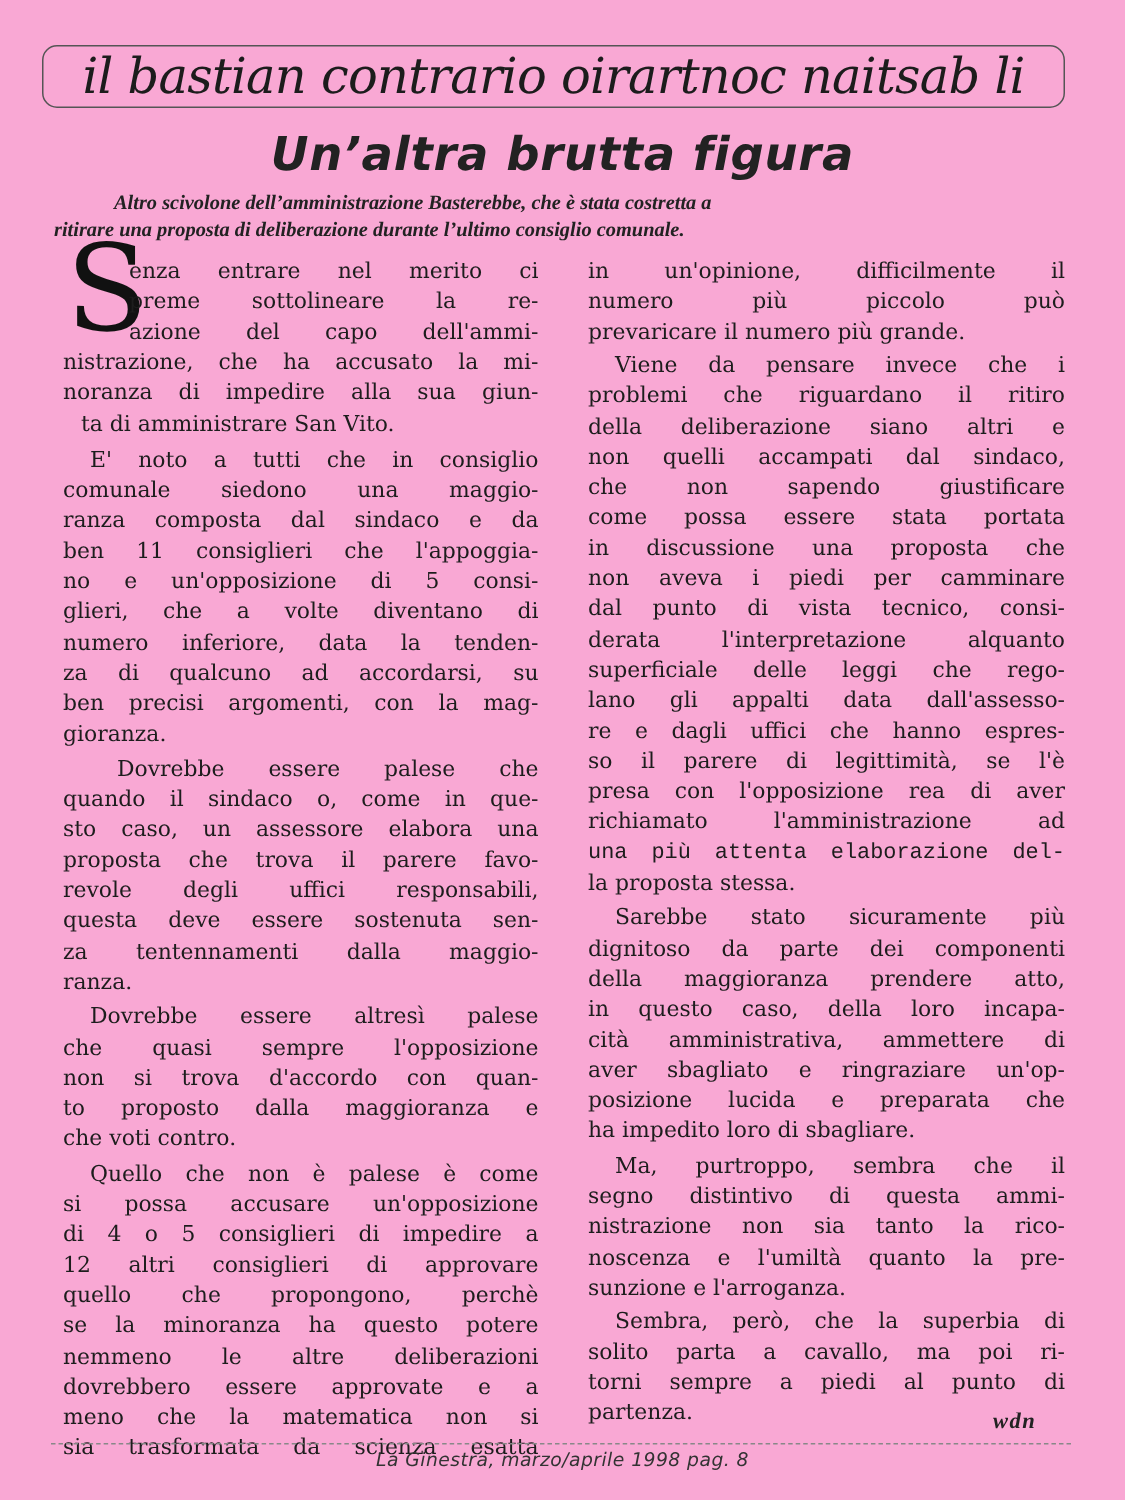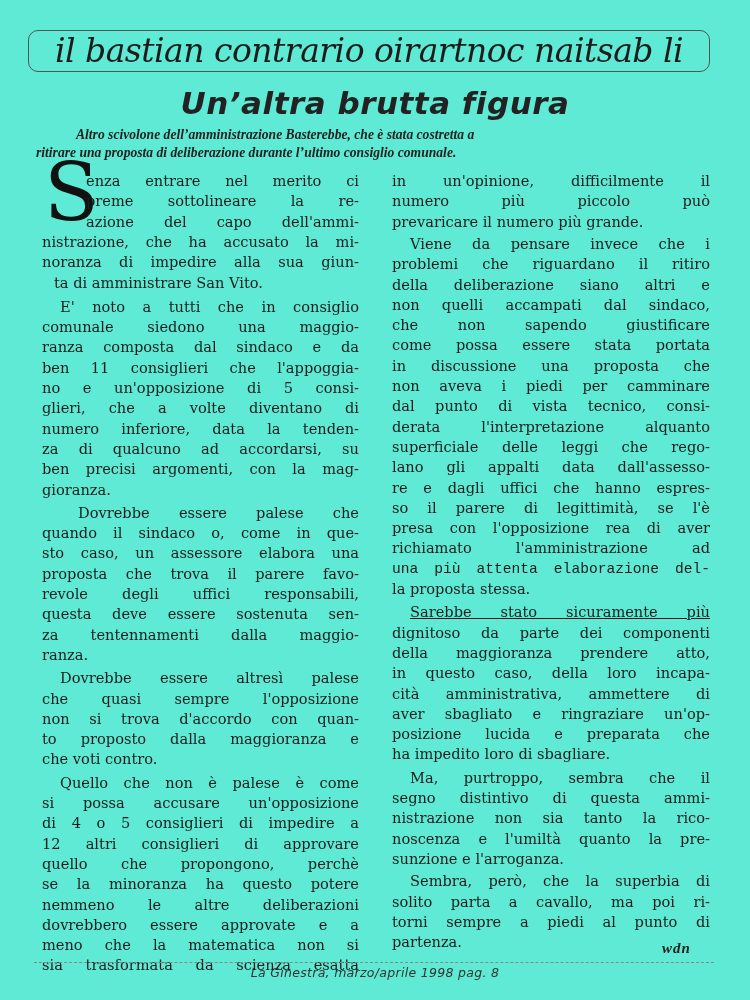--- a/index.html
+++ b/index.html
@@ -1,17 +1,17 @@
 <!DOCTYPE html>
 <html><head>
 <meta charset="utf-8">
 <style>
   html, body { margin: 0; padding: 0; background: #ffffff; }
   body { width: 750px; height: 1000px; position: relative; overflow: hidden; color: #1a1a1a; }
-  .page { position: absolute; left: 0; top: 0; width: 750px; height: 1000px; background: #5eead4; }
+  .page { position: absolute; left: 0; top: 0; width: 750px; height: 1000px; background: #f9a8d4; }
 
   .header-box {
     position: absolute; left: 28px; top: 30px; width: 682px; height: 42px;
     border: 1.5px solid #555; border-radius: 10px; box-sizing: border-box;
   }
   .header-text {
     position: absolute; left: 0; right: 0; top: 0; text-align: center;
     font-family: "DejaVu Serif", serif; font-style: italic; font-size: 33px;
     line-height: 40px; letter-spacing: -0.5px; color: #1c1c1c; white-space: nowrap;
   }
@@ -137,21 +137,21 @@
       <div class="line" style="top: 395.3px;">dal punto di vista tecnico, consi-</div>
       <div class="line" style="top: 415.6px;">derata l'interpretazione alquanto</div>
       <div class="line" style="top: 435.9px;">superficiale delle leggi che rego-</div>
       <div class="line" style="top: 456.2px;">lano gli appalti data dall'assesso-</div>
       <div class="line" style="top: 476.5px;">re e dagli uffici che hanno espres-</div>
       <div class="line" style="top: 496.8px;">so il parere di legittimità, se l'è</div>
       <div class="line" style="top: 517.1px;">presa con l'opposizione rea di aver</div>
       <div class="line" style="top: 537.4px;">richiamato l'amministrazione ad</div>
       <div class="line" style="top: 557.7px; font-family: Liberation Mono, monospace;">una più attenta elaborazione del-</div>
       <div class="line last" style="top: 578px;">la proposta stessa.</div>
-      <div class="line ind" style="top: 601.3px; text-decoration: underline;">Sarebbe stato sicuramente più</div>
+      <div class="line ind" style="top: 601.3px;">Sarebbe stato sicuramente più</div>
       <div class="line" style="top: 621.6px;">dignitoso da parte dei componenti</div>
       <div class="line" style="top: 641.9px;">della maggioranza prendere atto,</div>
       <div class="line" style="top: 662.2px;">in questo caso, della loro incapa-</div>
       <div class="line" style="top: 682.5px;">cità amministrativa, ammettere di</div>
       <div class="line" style="top: 702.8px;">aver sbagliato e ringraziare un'op-</div>
       <div class="line" style="top: 723.1px;">posizione lucida e preparata che</div>
       <div class="line last" style="top: 743.4px;">ha impedito loro di sbagliare.</div>
       <div class="line ind" style="top: 766.7px;">Ma, purtroppo, sembra che il</div>
       <div class="line" style="top: 787px;">segno distintivo di questa ammi-</div>
       <div class="line" style="top: 807.3px;">nistrazione non sia tanto la rico-</div>

